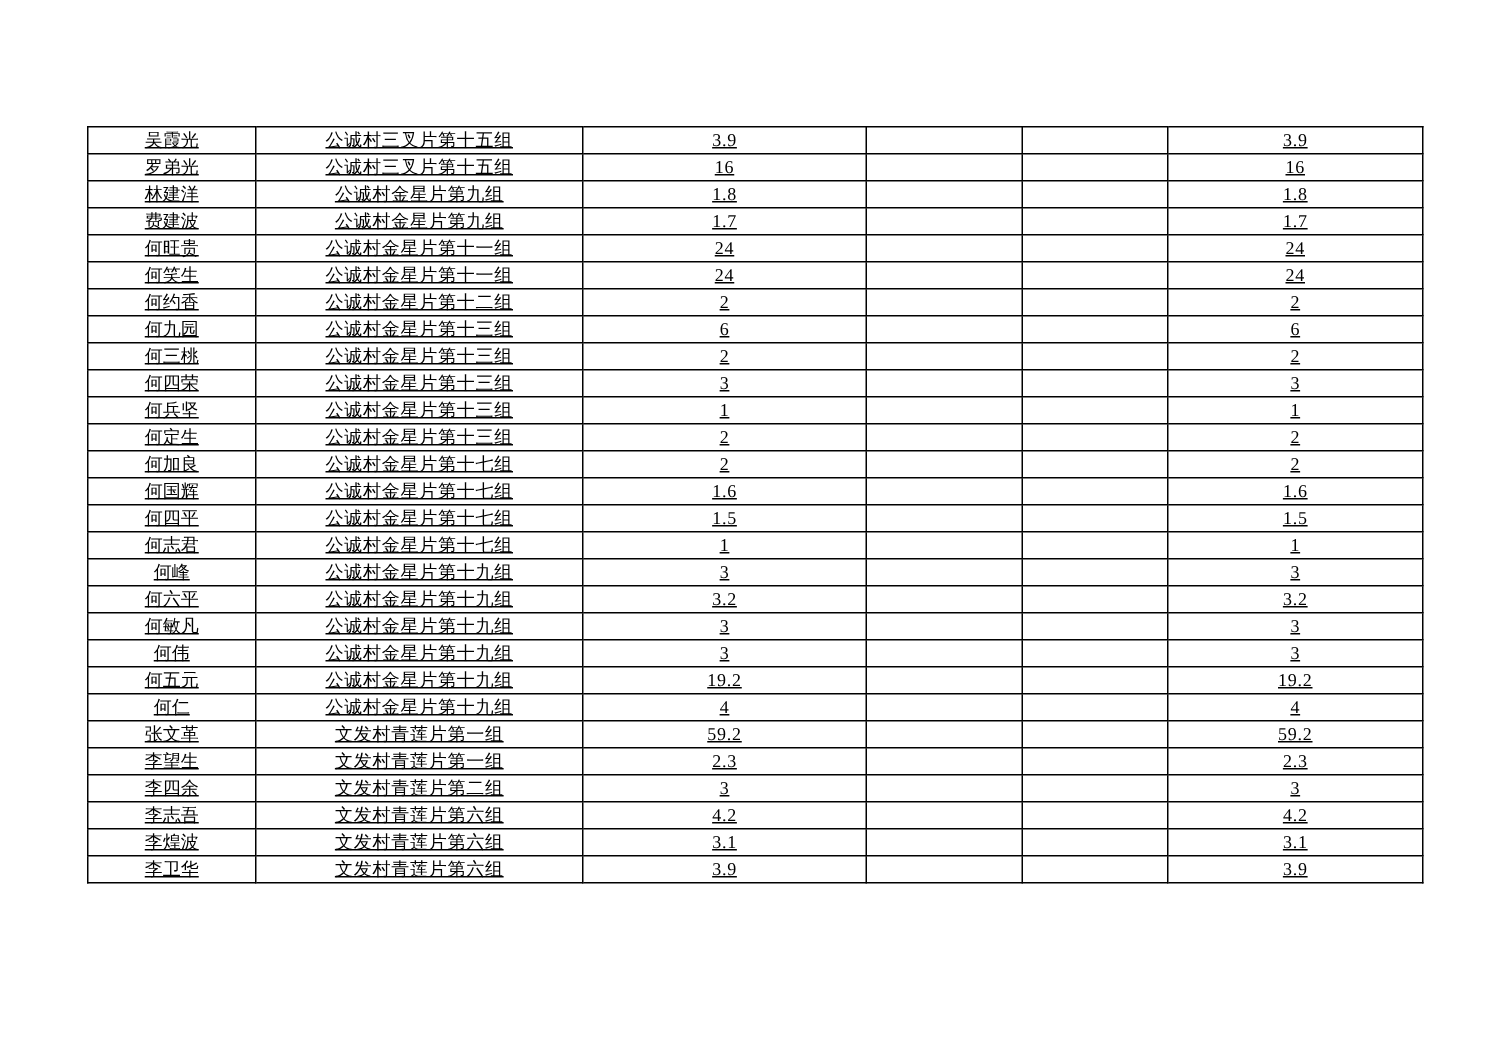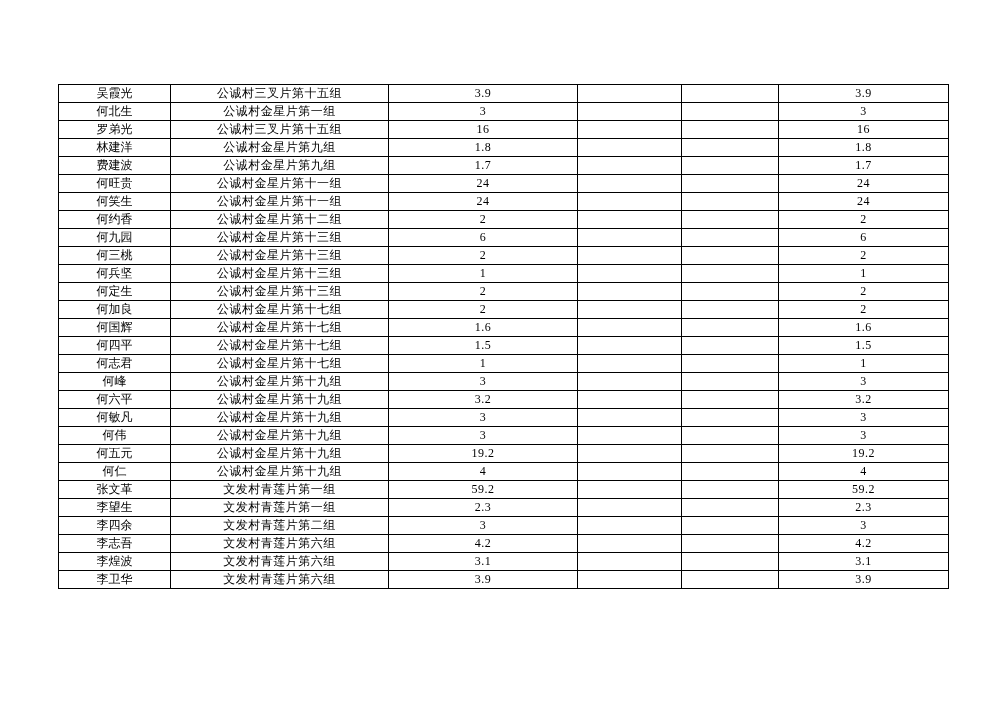--- a/index.html
+++ b/index.html
@@ -26,20 +26,21 @@
   .sheet {
     position: absolute;
     left: 58px;
     top: 84px;
     width: 884px;
   }
   table.data-table {
     border-collapse: collapse;
     table-layout: fixed;
     width: 884px;
+    text-decoration: underline;
   }
   table.data-table td {
     border: 1px solid #000000;
     height: 17px;
     line-height: 17px;
     padding: 0;
     text-align: center;
     vertical-align: middle;
     font-size: 12px;
     font-family: "Liberation Serif", "DejaVu Serif", serif;
@@ -66,28 +67,20 @@
       <tbody>
           <tr>
             <td class="c-name">吴霞光</td>
             <td class="c-group">公诚村三叉片第十五组</td>
             <td class="c-area num">3.9</td>
             <td class="c-blank1"></td>
             <td class="c-blank2"></td>
             <td class="c-total num">3.9</td>
           </tr>
           <tr>
-            <td class="c-name">何北生</td>
-            <td class="c-group">公诚村金星片第一组</td>
-            <td class="c-area num">3</td>
-            <td class="c-blank1"></td>
-            <td class="c-blank2"></td>
-            <td class="c-total num">3</td>
-          </tr>
-          <tr>
             <td class="c-name">罗弟光</td>
             <td class="c-group">公诚村三叉片第十五组</td>
             <td class="c-area num">16</td>
             <td class="c-blank1"></td>
             <td class="c-blank2"></td>
             <td class="c-total num">16</td>
           </tr>
           <tr>
             <td class="c-name">林建洋</td>
             <td class="c-group">公诚村金星片第九组</td>
@@ -136,20 +129,28 @@
             <td class="c-blank2"></td>
             <td class="c-total num">6</td>
           </tr>
           <tr>
             <td class="c-name">何三桃</td>
             <td class="c-group">公诚村金星片第十三组</td>
             <td class="c-area num">2</td>
             <td class="c-blank1"></td>
             <td class="c-blank2"></td>
             <td class="c-total num">2</td>
+          </tr>
+          <tr>
+            <td class="c-name">何四荣</td>
+            <td class="c-group">公诚村金星片第十三组</td>
+            <td class="c-area num">3</td>
+            <td class="c-blank1"></td>
+            <td class="c-blank2"></td>
+            <td class="c-total num">3</td>
           </tr>
           <tr>
             <td class="c-name">何兵坚</td>
             <td class="c-group">公诚村金星片第十三组</td>
             <td class="c-area num">1</td>
             <td class="c-blank1"></td>
             <td class="c-blank2"></td>
             <td class="c-total num">1</td>
           </tr>
           <tr>

